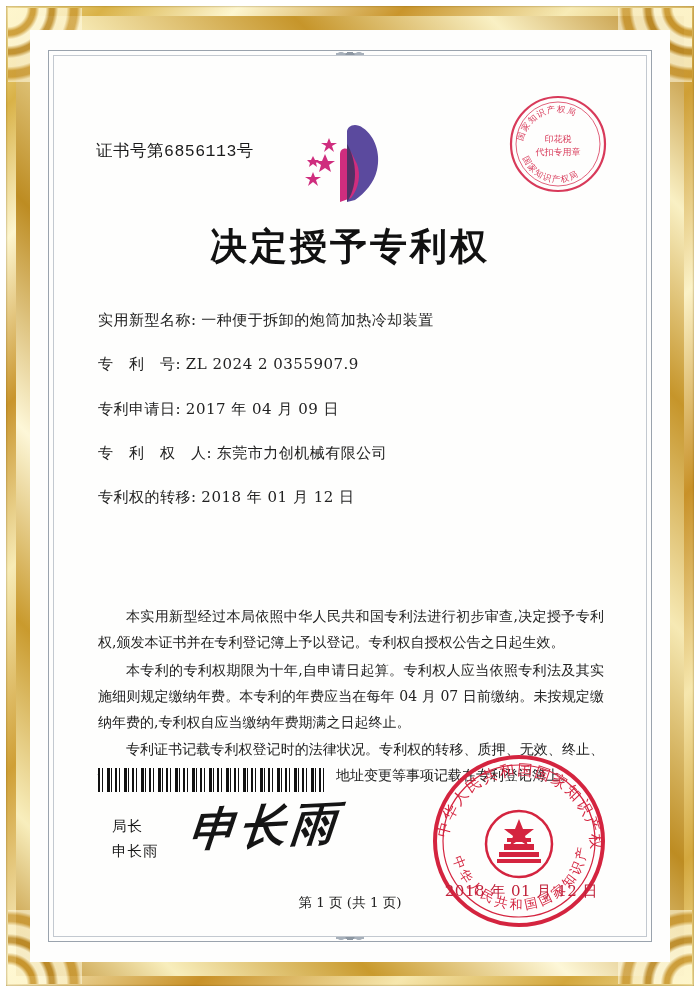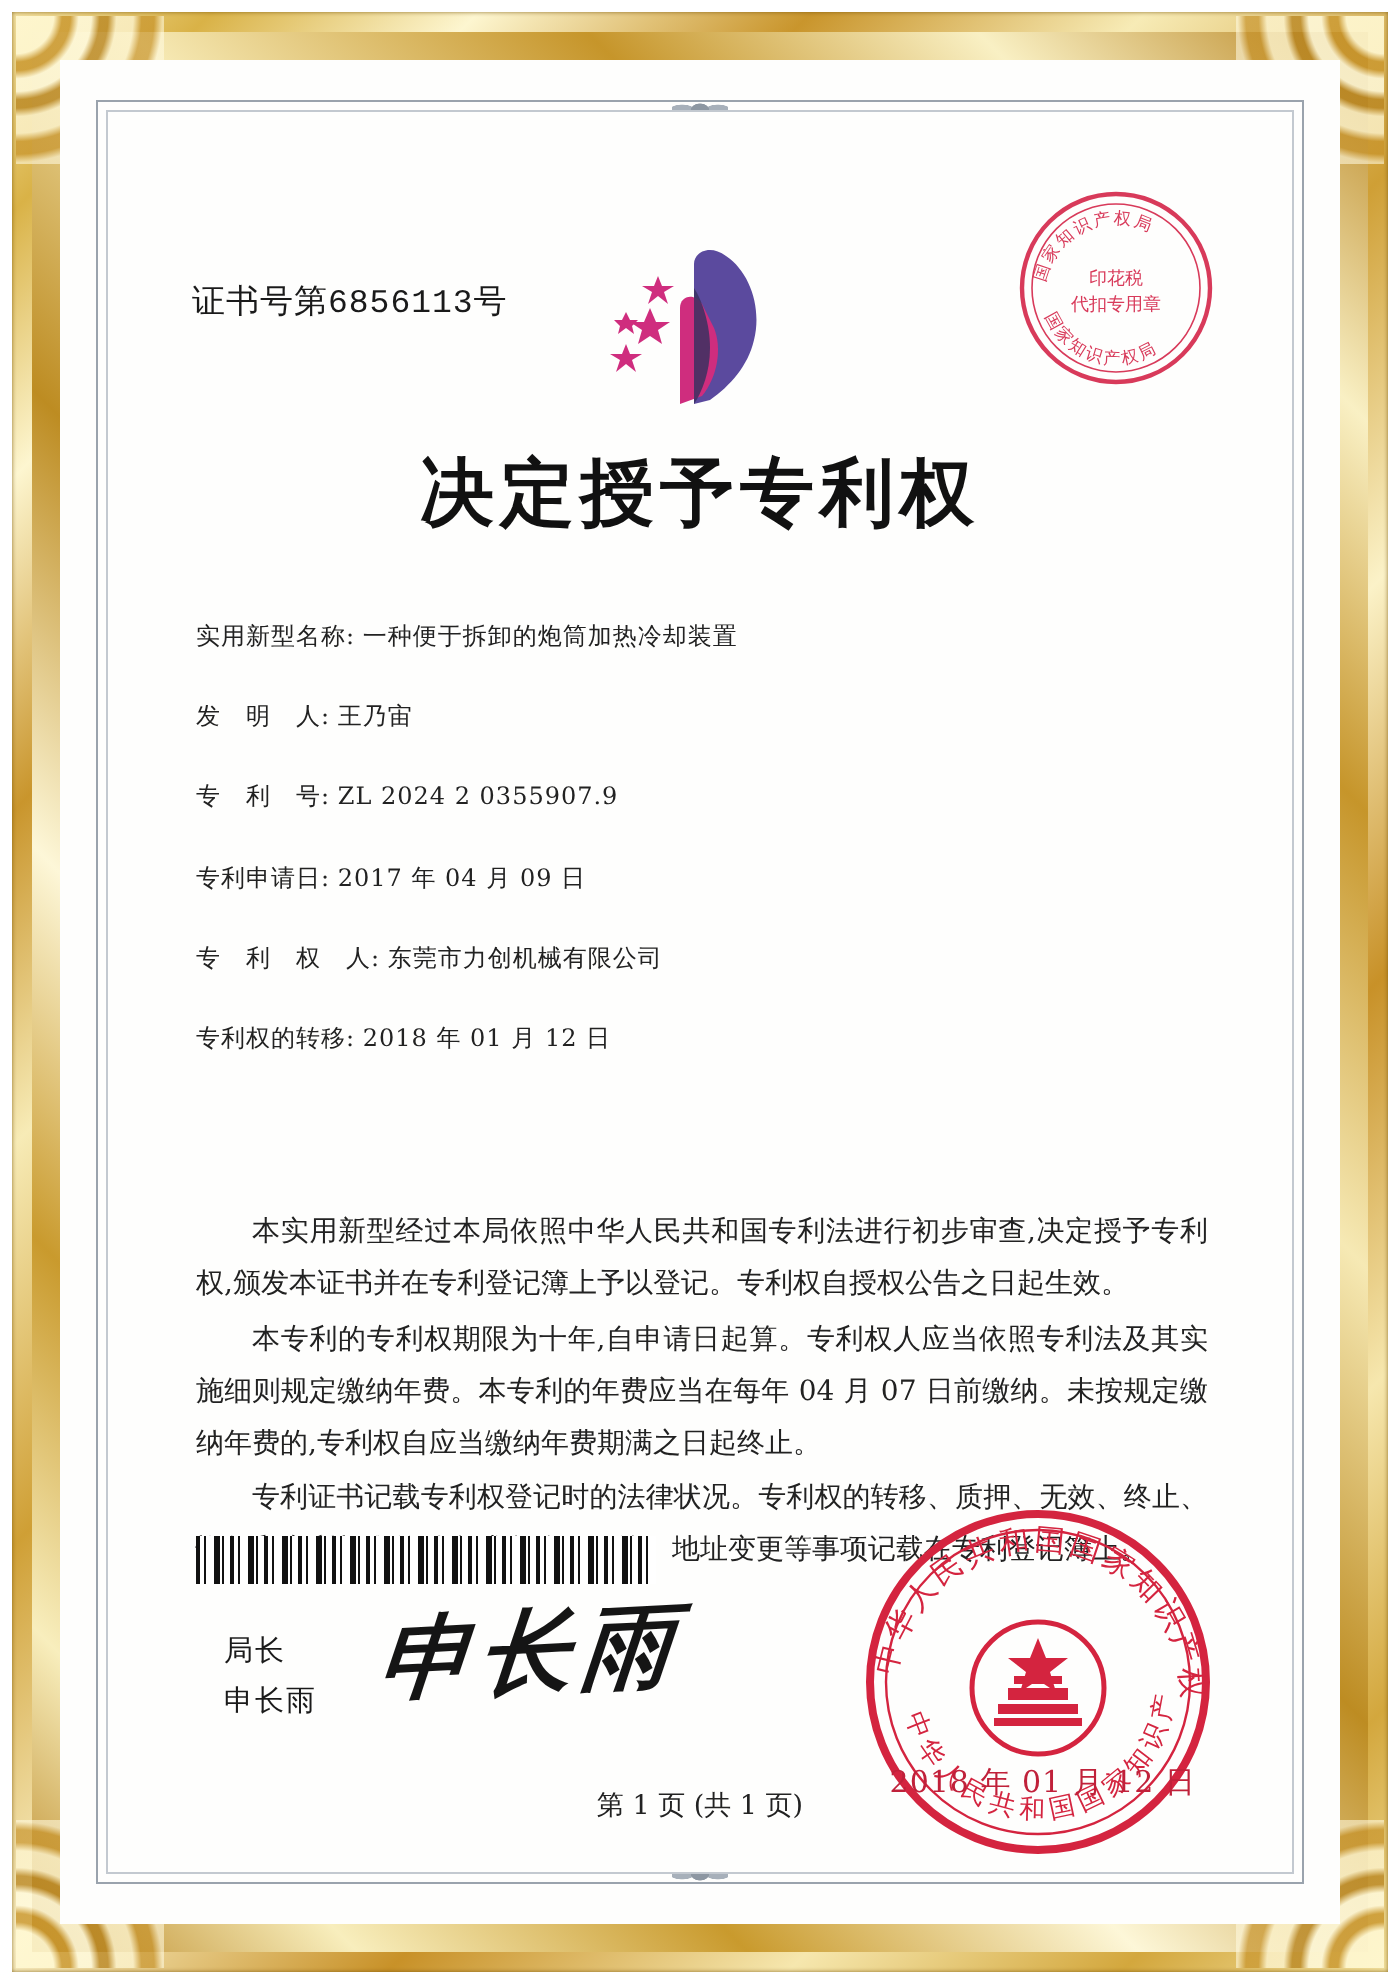--- a/index.html
+++ b/index.html
@@ -129,21 +129,21 @@
   }
 
   .fields {
     position: absolute;
     top: 218px;
     left: 14px;
     right: 10px;
   }
   .field-row {
     font-family: "DejaVu Serif", "Liberation Serif", serif;
-    font-size: 12px;
+    font-size: 15px;
     line-height: 1.35;
     color: #222;
     margin-bottom: 24px;
     white-space: nowrap;
   }
   .field-row .label { letter-spacing: 0.5px; }
   .field-row .value { letter-spacing: 0.5px; }
 
   .paragraphs {
     position: absolute;
@@ -286,24 +286,20 @@
       </div>
 
       <div class="title">决定授予专利权</div>
 
       <div class="fields">
         <div class="field-row">
           <span class="label">实用新型名称:</span>
           <span class="value">一种便于拆卸的炮筒加热冷却装置</span>
         </div>
         <div class="field-row">
-          <span class="label">发　明　人:</span>
-          <span class="value">王乃宙</span>
-        </div>
-        <div class="field-row">
           <span class="label">专　利　号:</span>
           <span class="value">ZL 2024 2 0355907.9</span>
         </div>
         <div class="field-row">
           <span class="label">专利申请日:</span>
           <span class="value">2017 年 04 月 09 日</span>
         </div>
         <div class="field-row">
           <span class="label">专　利　权　人:</span>
           <span class="value">东莞市力创机械有限公司</span>

